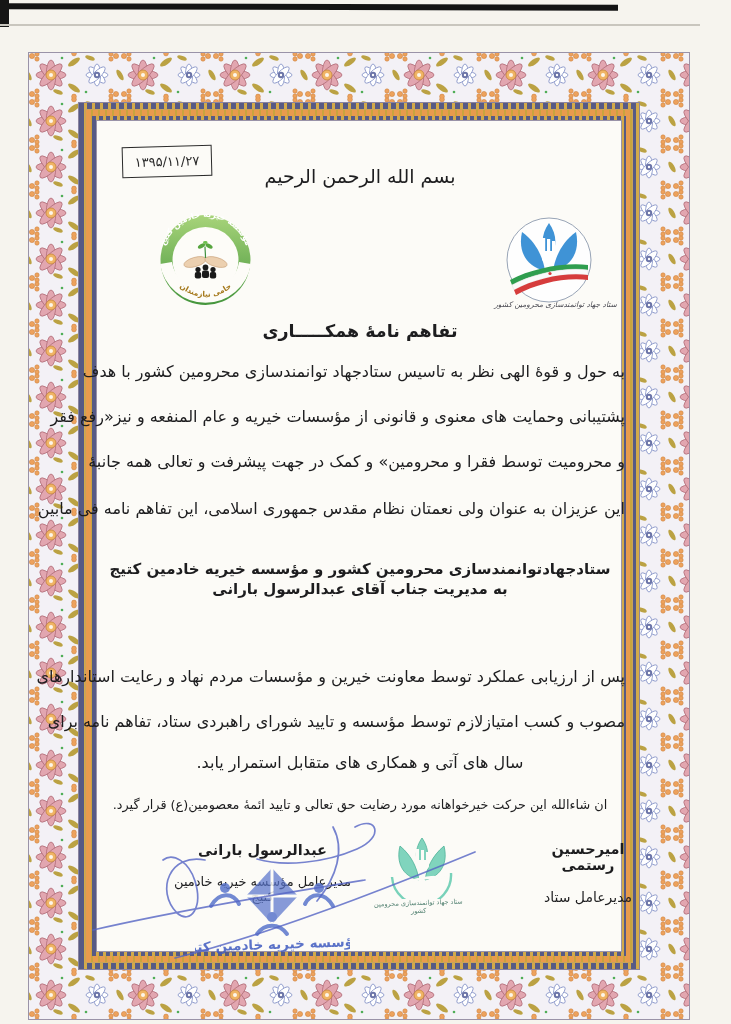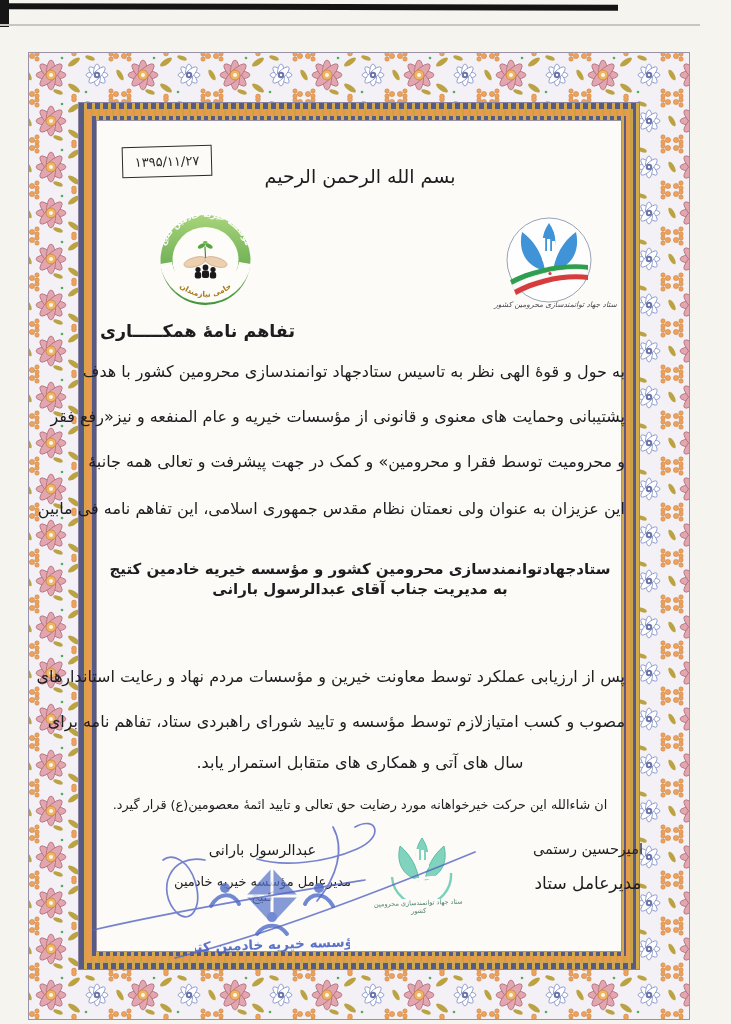--- a/index.html
+++ b/index.html
@@ -20,27 +20,27 @@
     border:1px solid #caa35a;padding:6px;box-sizing:border-box;}
   .band-c{height:100%;background:repeating-linear-gradient(90deg,#565a85 0 4px,#d2aa4a 4px 7px);
     padding:4px;box-sizing:border-box;}
   .content-area{height:100%;background:#fcfbf7;border:1px solid #9a93a8;box-sizing:border-box;}
   
   .fa{direction:rtl;color:#1d1d1f;}
   .date-box{left:122px;top:146px;width:88px;height:29px;border:1.5px solid #2a2a2a;
     transform:rotate(-1.5deg);display:flex;align-items:center;justify-content:center;
     font-size:13px;letter-spacing:1px;color:#2a2a2a;background:transparent;z-index:5;}
   .bismillah{left:100px;top:165px;width:520px;text-align:center;font-size:19px;z-index:5;}
-  .doc-title{left:100px;top:321px;width:520px;text-align:left;font-size:17.5px;font-weight:bold;z-index:5;}
+  .doc-title{left:100px;top:321px;width:520px;text-align:center;font-size:17.5px;font-weight:bold;z-index:5;}
   .bline{left:95px;width:530px;text-align:center;font-size:16px;z-index:5;white-space:nowrap;}
   .bline.bold{font-weight:bold;font-size:15px;}
   .closing{left:95px;top:797px;width:530px;text-align:center;font-size:12.8px;z-index:5;white-space:nowrap;}
   .sig-col{z-index:5;text-align:center;}
-  .sig-name{font-size:14.5px;}
-  .sig-role{font-size:17px;margin-top:16px;}
+  .sig-name{font-size:14.5px;font-weight:bold;}
+  .sig-role{font-size:14px;margin-top:16px;}
   .logo-caption{font-size:7.5px;color:#4a4a52;text-align:center;font-style:italic;z-index:5;}
   .stamp-caption{font-size:6.5px;color:#4f7f6f;text-align:center;z-index:6;transform:rotate(-2deg);}
   .z6{z-index:6;} .z7{z-index:7;}
 </style>
 </head>
 <body>
 
 <div class="page">
 
   <div class="abs scan-bar"></div>

